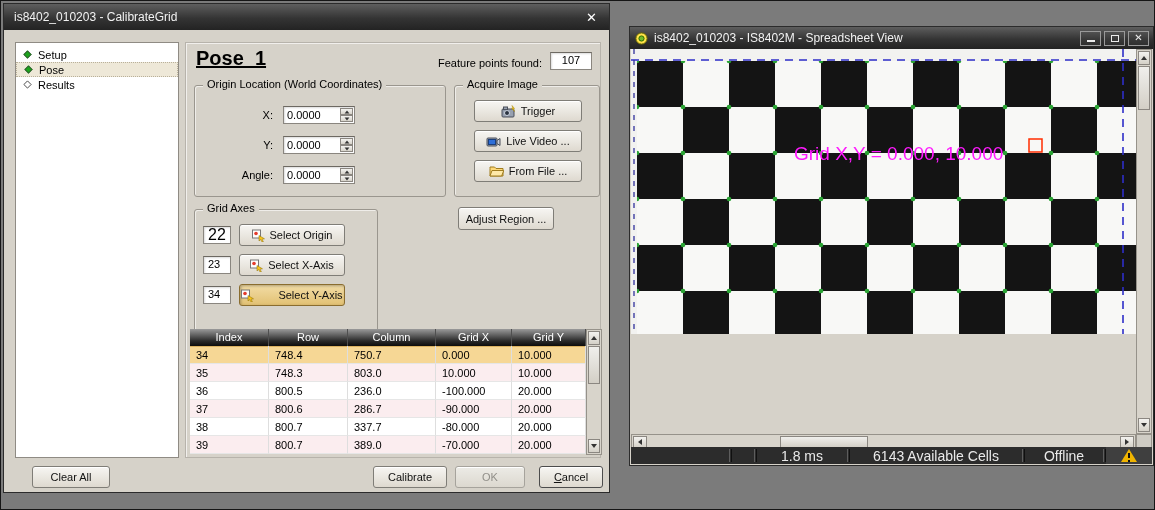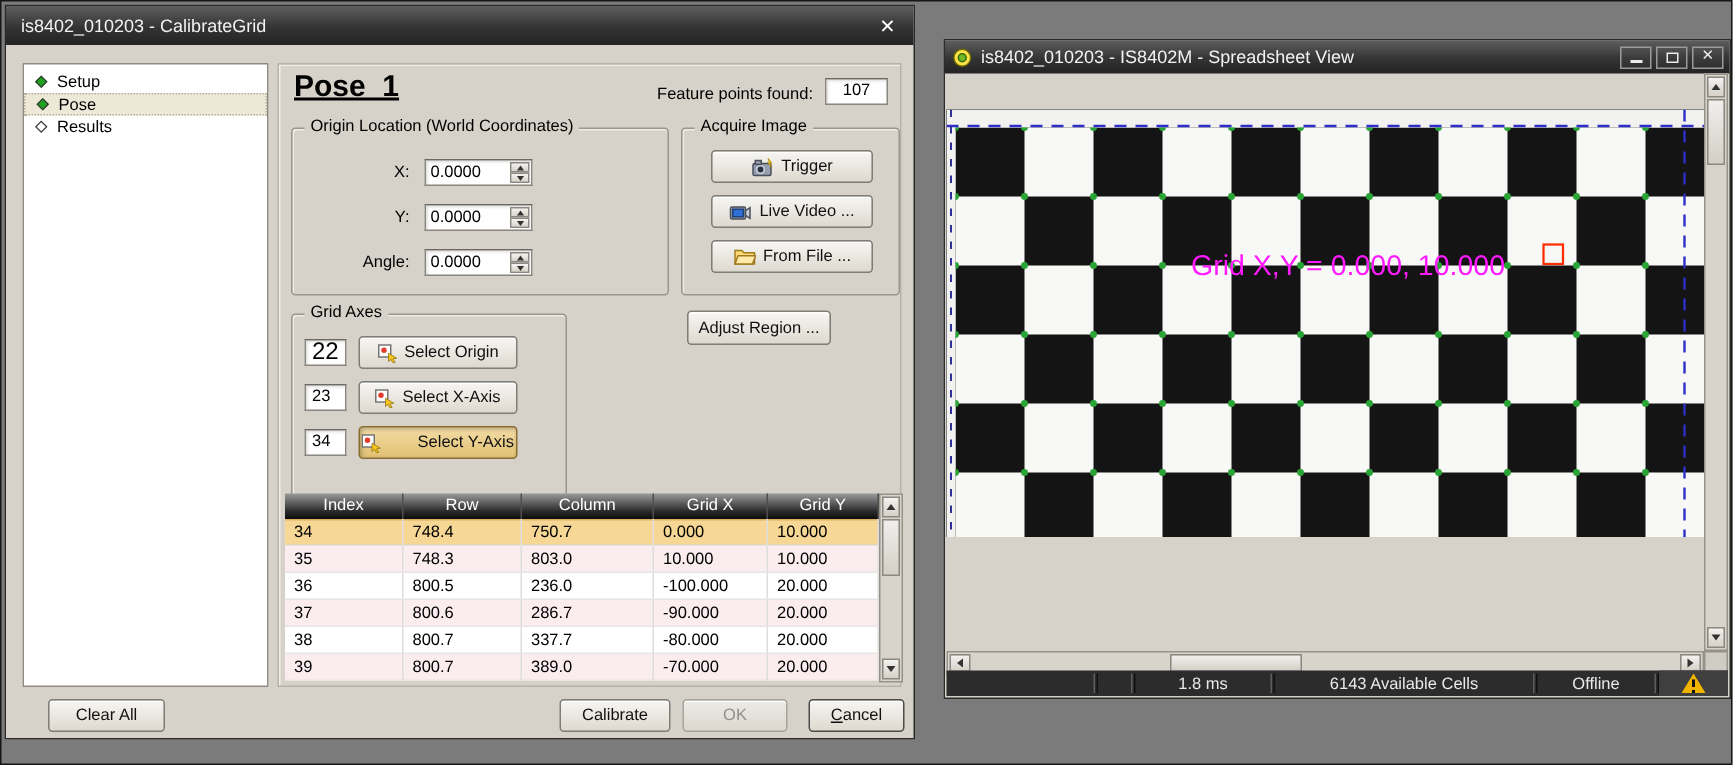--- a/index.html
+++ b/index.html
@@ -63,30 +63,30 @@
   .trow.alt { background:#fbedef; }
   .trow.selrow { background:#f6d795; box-shadow: inset 0 1px 0 #dcb261, inset 0 -1px 0 #dcb261; }
   .dcell { font-size:11px; line-height:18px; padding-left:6px; border-right:1px solid #dedede; border-bottom:1px solid #e6e6e6; white-space:nowrap; overflow:hidden; }
   .c0{width:79px;} .c1{width:79px;} .c2{width:88px;} .c3{width:76px;} .c4{width:74px;}
 
   .vsb { position:absolute; background:#d8d4cb; border:1px solid #96928a; }
   .sb-btn { position:absolute; left:1px; right:1px; height:14px; background:linear-gradient(#f3f2ef,#d5d1c8); border:1px solid #8b8781; display:flex; align-items:center; justify-content:center; }
   .sb-thumb { position:absolute; left:1px; right:1px; background:linear-gradient(#f0efec,#d3cfc6); border:1px solid #8b8781; }
 
   
-  .img-area { position:absolute; left:1px; top:22px; width:505px; height:285px; background:#0f172a; overflow:hidden;margin-top:24px; }
+  .img-area { position:absolute; left:1px; top:22px; width:505px; height:285px; background:#4c1d95; overflow:hidden; }
   .overlay-text { position:absolute; left:163px; top:94px; font-size:19px; color:#ff1aff; white-space:pre; }
 
   .hsb { position:absolute; left:1px; top:407px; width:505px; height:16px; background:#d8d4cb; border:1px solid #96928a; }
   .hsb .sb-btn { top:1px; bottom:1px; height:auto; width:14px; }
   .rvsb { position:absolute; left:506px; top:22px; width:16px; height:385px; background:#d8d4cb; border:1px solid #96928a; }
   .sb-corner { position:absolute; left:506px; top:407px; width:16px; height:16px; background:#cfccc4; border:1px solid #96928a; }
   .grip { width:10px; height:8px; background:repeating-linear-gradient(90deg,#8d897f 0 1px,transparent 1px 3px); margin:3px auto 0; }
 
-  .statusbar { position:absolute; left:1px; right:1px; bottom:1px; height:17px; background:#2c2c2c; display:flex; align-items:stretch; color:#e9e9e9; font-size:11px; }
+  .statusbar { position:absolute; left:1px; right:1px; bottom:1px; height:17px; background:#2c2c2c; display:flex; align-items:stretch; color:#e9e9e9; font-size:14px; }
   .seg { display:flex; align-items:center; justify-content:center; white-space:nowrap; }
   .ssep { width:3px; margin:2px 0; border-left:1px solid #5d5d5d; border-right:1px solid #101010; }
   .warnseg { background:#3f3f3f; }
   .warn-tri { position:relative; width:0; height:0; border-left:8px solid transparent; border-right:8px solid transparent; border-bottom:13px solid #f0b400; }
   .warn-tri .mark { position:absolute; left:-1px; top:4px; width:2px; height:5px; background:#111; }
   .warn-tri .dot  { position:absolute; left:-1px; top:10.5px; width:2px; height:2px; background:#111; }
 </style>
 </head>
 <body>
 

